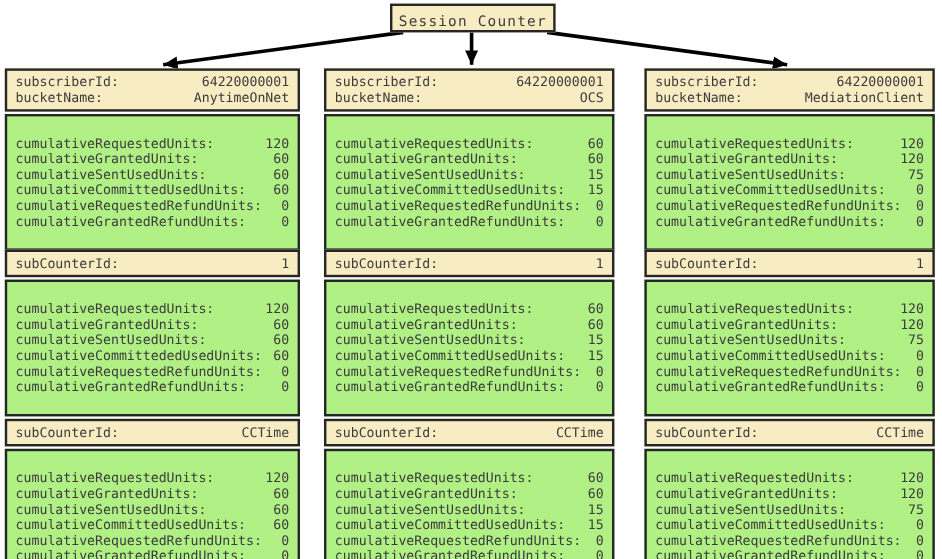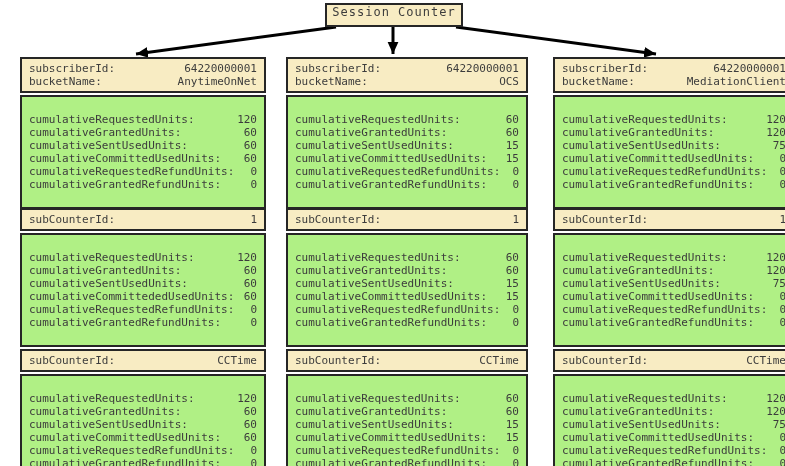--- a/index.html
+++ b/index.html
@@ -13,28 +13,28 @@
     font-family: "DejaVu Sans Mono", "Liberation Mono", monospace;
     color: var(--text, #3c3c3c);
   }
   #arrows { position: absolute; left: 0; top: 0; width: 785px; height: 466px; }
   .root-node {
     position: absolute;
     left: 325px; top: 3px;
     width: 138px; height: 24px;
     background: var(--header-bg, #f8ecc3);
     border: 2px solid var(--border, #262626);
-    display: flex; align-items: flex-start; justify-content: center;
+    display: flex; align-items: flex-end; justify-content: center;
     font-size: 12px; letter-spacing: 1px;
   }
   .column { position: absolute; top: 0; height: 466px; }
   .col-0 { left: 4px;   width: 246px; }
   .col-1 { left: 270px; width: 242px; }
   .col-2 { left: 537px; width: 242px; }
-  .node { position: absolute; left: 16px; width: 100%; border-radius: 11px; }
+  .node { position: absolute; left: 0; width: 100%; border-radius: 11px; }
   .row-0 { top: 57px; }
   .row-1 { top: 208px; }
   .row-2 { top: 349px; }
   .node-header {
     background: var(--header-bg, #f8ecc3);
     border: 2px solid var(--border, #262626);
     padding: 3px 7px;
     font-size: 11px; line-height: 13px;
   }
   .node-body {

